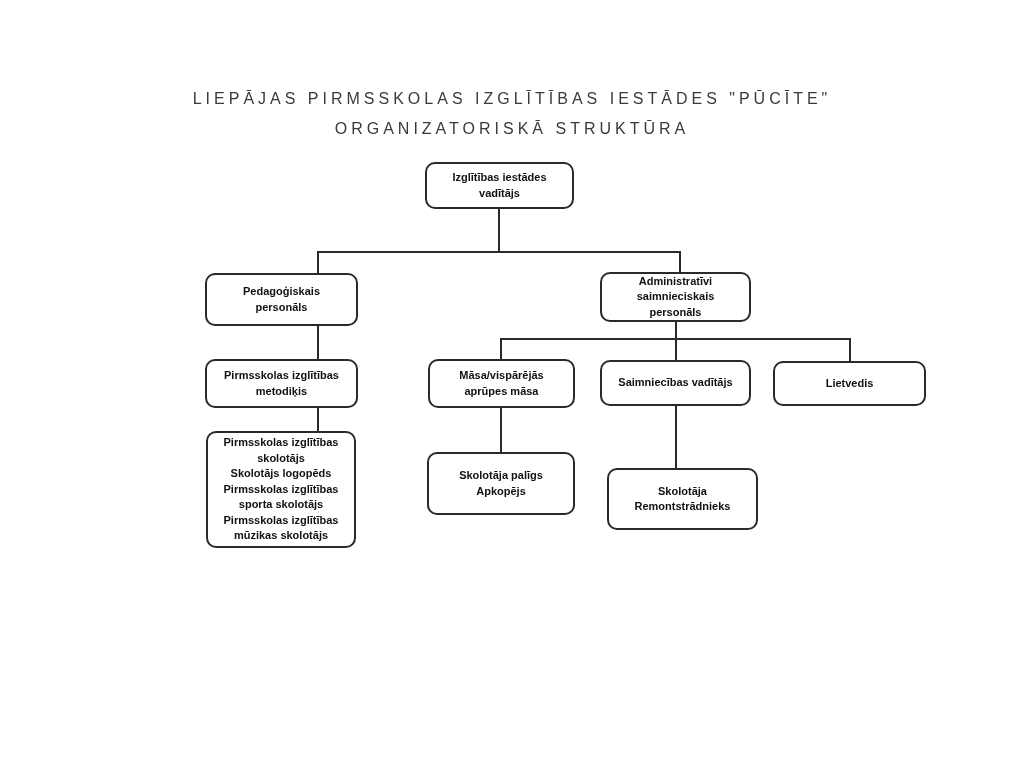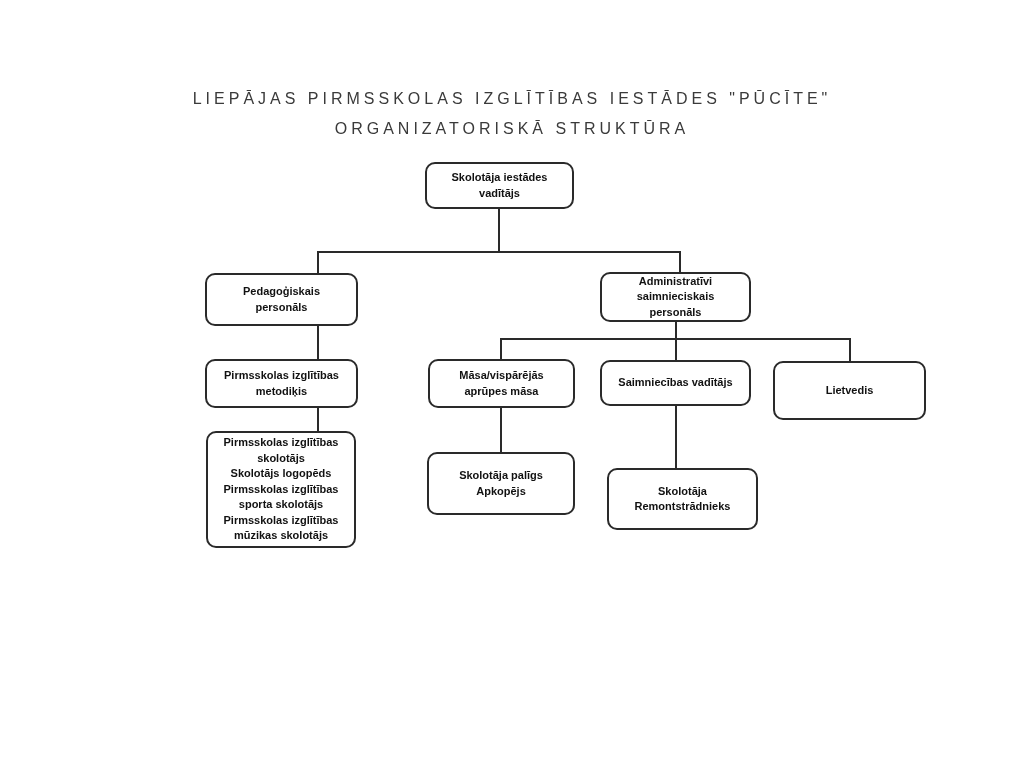--- a/index.html
+++ b/index.html
@@ -48,21 +48,21 @@
     line-height: 15.5px;
     padding: 0 4px;
   }
 
   .n-director       { left: 425px; top: 162px; width: 149px; height: 47px; }
   .n-pedagogical    { left: 205px; top: 273px; width: 153px; height: 53px; }
   .n-administrative { left: 600px; top: 272px; width: 151px; height: 50px; }
   .n-methodologist  { left: 205px; top: 359px; width: 153px; height: 49px; }
   .n-nurse          { left: 428px; top: 359px; width: 147px; height: 49px; }
   .n-facilities     { left: 600px; top: 360px; width: 151px; height: 46px; }
-  .n-clerk          { left: 773px; top: 361px; width: 153px; height: 59px; }
+  .n-clerk          { left: 773px; top: 361px; width: 153px; height: 45px; }
   .n-teachers       { left: 206px; top: 431px; width: 150px; height: 117px; }
   .n-assistant      { left: 427px; top: 452px; width: 148px; height: 63px; }
   .n-caretaker      { left: 607px; top: 468px; width: 151px; height: 62px; }
 
   
   .line {
     position: absolute;
     background: var(--line-color, #2a2a2a);
   }
   .c-root-v          { left: 498px; top: 208px; width: 2px;   height: 45px; }
@@ -97,21 +97,21 @@
   <div class="line c-met-teachers"></div>
   <div class="line c-adm-down"></div>
   <div class="line c-mid-h"></div>
   <div class="line c-nurse-top"></div>
   <div class="line c-fac-top"></div>
   <div class="line c-clerk-top"></div>
   <div class="line c-nurse-assistant"></div>
   <div class="line c-fac-caretaker"></div>
 
   <div class="node n-director">
-    <span class="node-label">Skolotāja iestādes
+    <span class="node-label">Izglītības iestādes
 vadītājs</span>
   </div>
 
   <div class="node n-pedagogical">
     <span class="node-label">Pedagoģiskais
 personāls</span>
   </div>
 
   <div class="node n-administrative">
     <span class="node-label">Administratīvi

